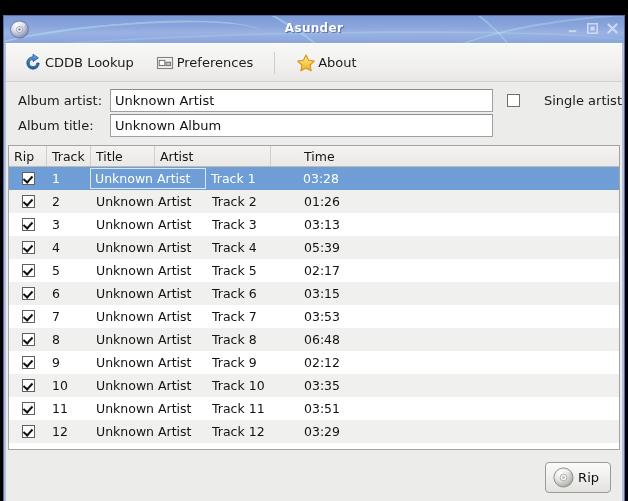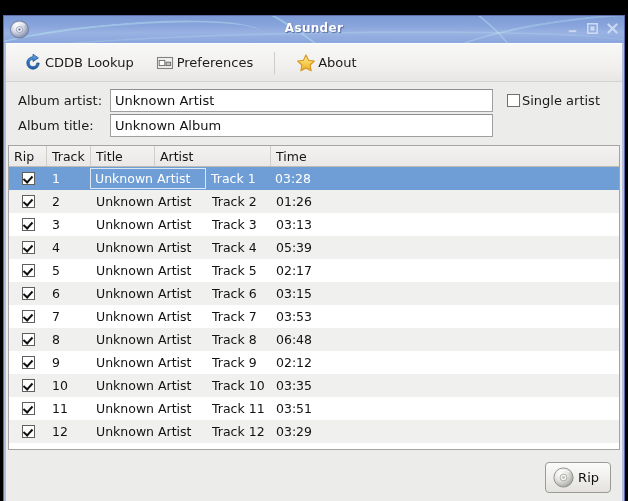--- a/index.html
+++ b/index.html
@@ -148,21 +148,21 @@
     align-items: center;
     font-family: "DejaVu Sans", sans-serif;
     outline: none;
   }
   #artist-input { width: 383px; }
   #title-input  { width: 383px; }
 
   .chkwrap {
     display: flex;
     align-items: center;
-    gap: 2px;
+    gap: 24px;
     margin-left: 14px;
     font-size: 13px;
     color: #1b1b1b;
     cursor: default;
   }
   .chkbox {
     width: 13px; height: 13px;
     background: #ffffff;
     border: 1px solid #6f6f6f;
     flex: 0 0 13px;
@@ -195,21 +195,21 @@
     padding-left: 5px;
     border-right: 1px solid #cfcec9;
     cursor: default;
     overflow: hidden;
     white-space: nowrap;
   }
   .c-rip   { width: 38px;  flex: 0 0 38px; }
   .c-track { width: 44px;  flex: 0 0 44px; }
   .c-artist{ width: 116px; flex: 0 0 116px; }
   .c-title { width: 64px;  flex: 0 0 64px; }
-  .c-time  { flex: 1 1 auto; border-right: none; }
+  .c-time  { flex: 1 1 auto; border-right: none; margin-left: 28px; }
 
   #listbody {
     flex: 1 1 auto;
     overflow: hidden;
     background: #ffffff;
   }
   .row {
     display: flex;
     height: 23px;
     font-size: 12.5px;

